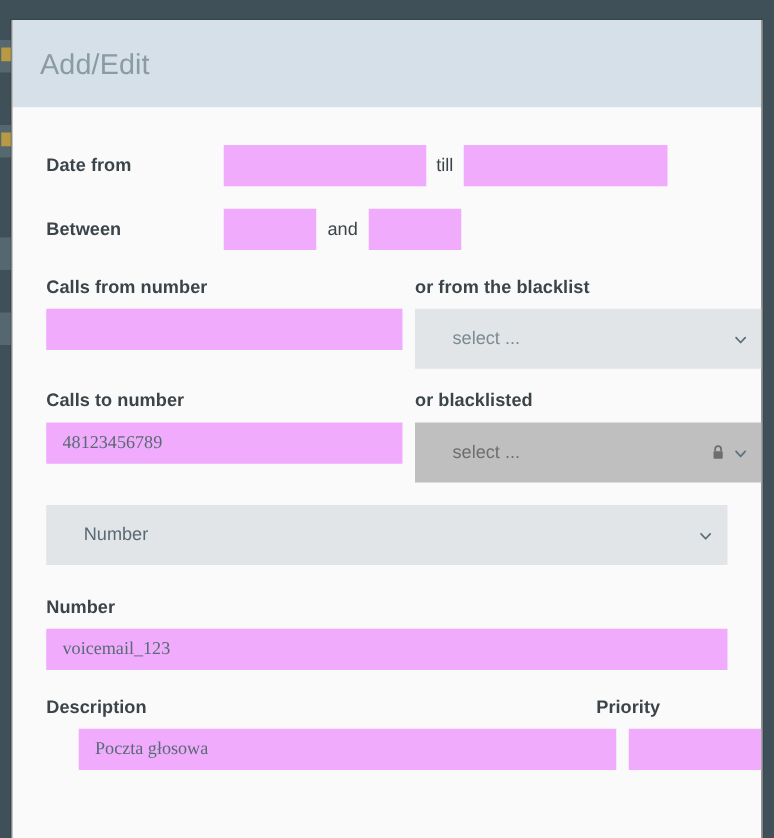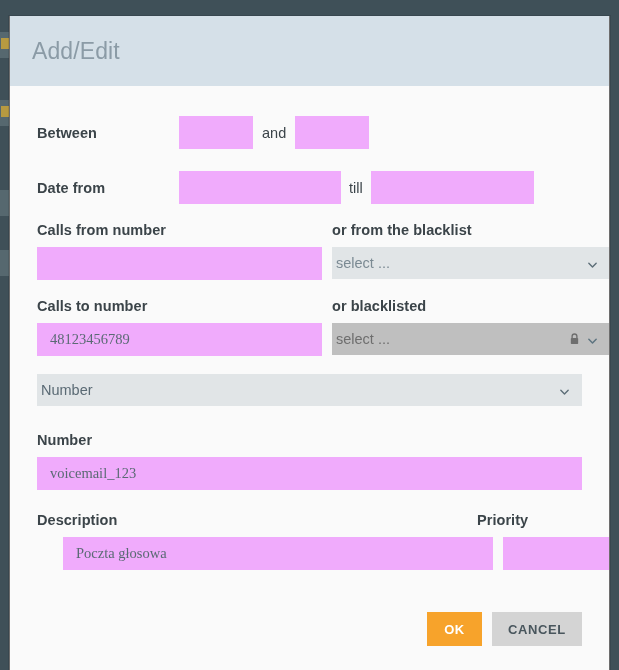--- a/index.html
+++ b/index.html
@@ -125,25 +125,25 @@
     display: flex;
     margin-bottom: 18px;
   }
   .col-a { width: 285px; flex: none; }
   .col-gap { width: 10px; flex: none; }
   .col-b { width: 278px; flex: none; }
 
   
   .select-ctl {
     position: relative;
-    height: 32px;
+    height: 48px;
     background: #e1e5e7;
     display: flex;
     align-items: center;
-    padding: 0 4px;
+    padding: 0 30px;
     font-size: 14.5px;
     color: #7b8a93;
     cursor: pointer;
   }
   .select-ctl.disabled {
     background: #bfbfbf;
     color: #6e6e6e;
     cursor: default;
   }
   .select-ctl .caret {
@@ -224,32 +224,32 @@
 </div>
 
 <div id="modal">
 
   <div id="modal-header">
     <div id="modal-title">Add/Edit</div>
   </div>
 
   <div id="modal-body">
 
+    <div class="row-inline" id="row-date-from">
+      <div class="lbl" id="lbl-date-from">Date from</div>
+      <input class="field" id="in-date-from" type="text" placeholder="" style="">
+      <div id="lbl-till">till</div>
+      <input class="field" id="in-date-till" type="text" placeholder="" style="">
+    </div>
+
     <div class="row-inline" id="row-between">
       <div class="lbl" id="lbl-between">Between</div>
       <input class="field" id="in-between-from" type="text" placeholder="" style="">
       <div id="lbl-and">and</div>
       <input class="field" id="in-between-to" type="text" placeholder="" style="">
-    </div>
-
-    <div class="row-inline" id="row-date-from">
-      <div class="lbl" id="lbl-date-from">Date from</div>
-      <input class="field" id="in-date-from" type="text" placeholder="" style="">
-      <div id="lbl-till">till</div>
-      <input class="field" id="in-date-till" type="text" placeholder="" style="">
     </div>
 
     <div class="pair-labels">
       <div class="lbl col-a">Calls from number</div>
       <div class="col-gap"></div>
       <div class="lbl col-b">or from the blacklist</div>
     </div>
     <div class="pair-fields">
       <input class="field col-a" type="text" placeholder="" style="">
       <div class="col-gap"></div>
@@ -302,19 +302,15 @@
     <div id="desc-labels">
       <div class="lbl" id="lbl-description">Description</div>
       <div class="lbl" id="lbl-priority">Priority</div>
     </div>
     <div id="desc-fields">
       <input class="field" id="in-description" type="text" value="Poczta głosowa" style="">
       <div id="desc-gap"></div>
       <input class="field" id="in-priority" type="text" placeholder="" style="">
     </div>
 
-    <div id="footer">
-      <button class="btn" id="btn-ok">OK</button>
-      <button class="btn" id="btn-cancel">CANCEL</button>
-    </div>
 
   </div>
 </div>
 
 </body></html>

